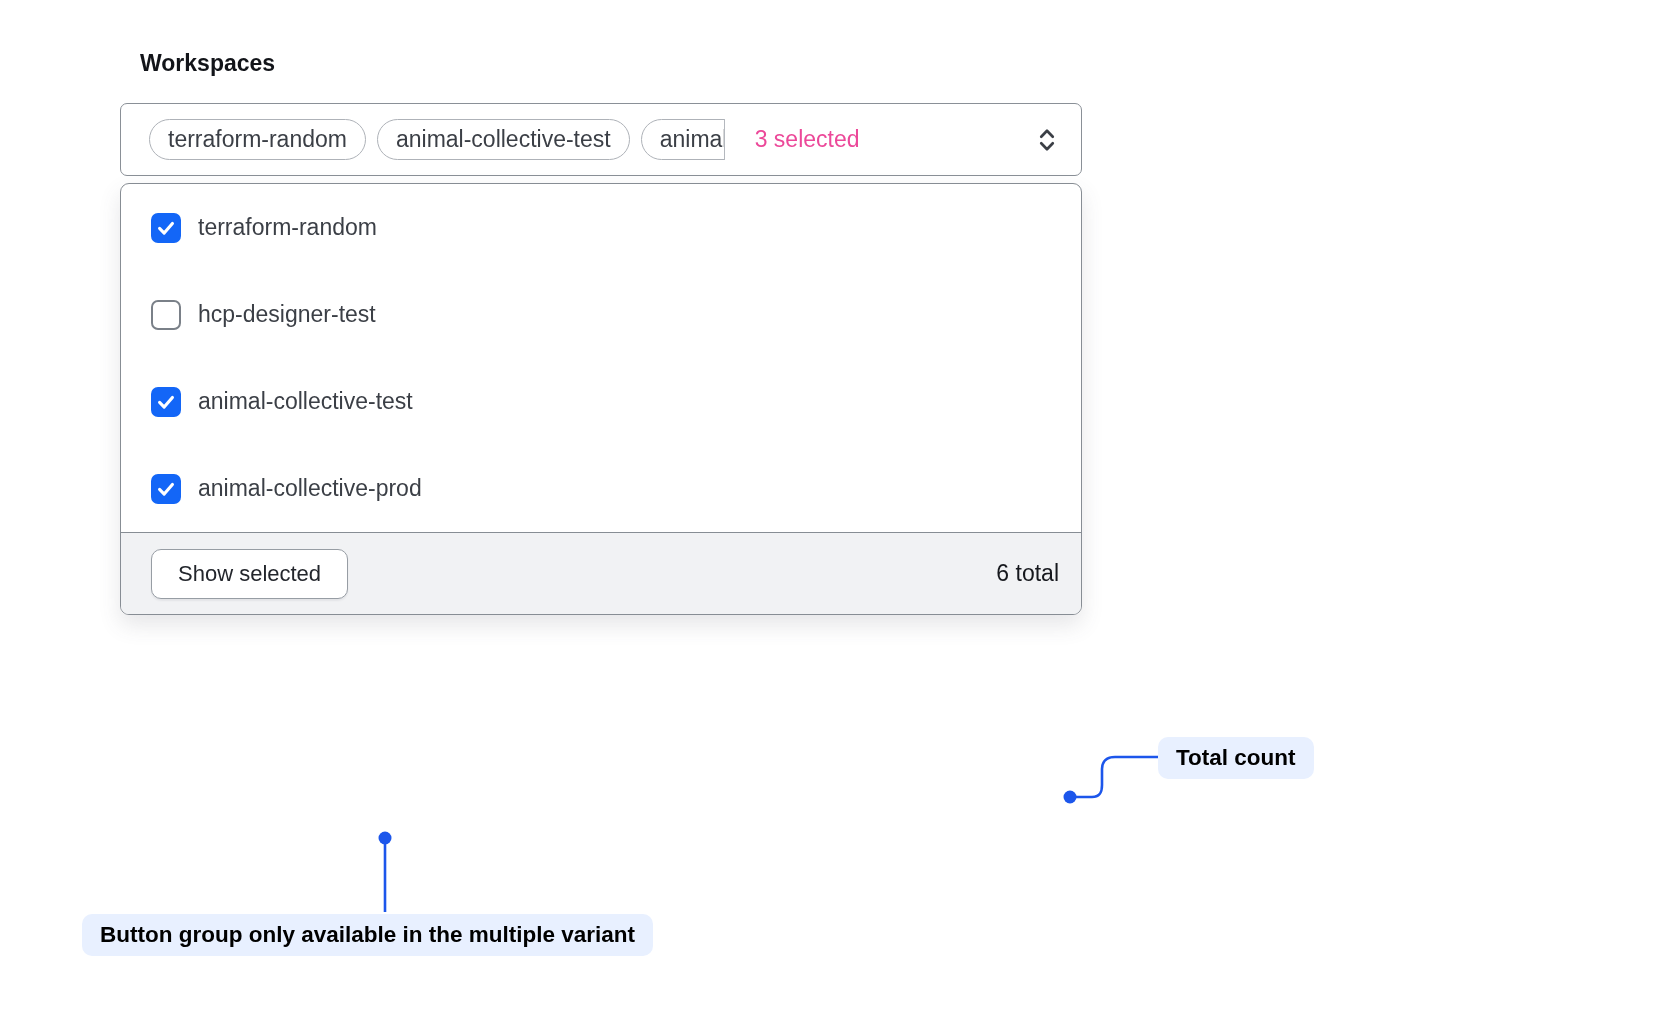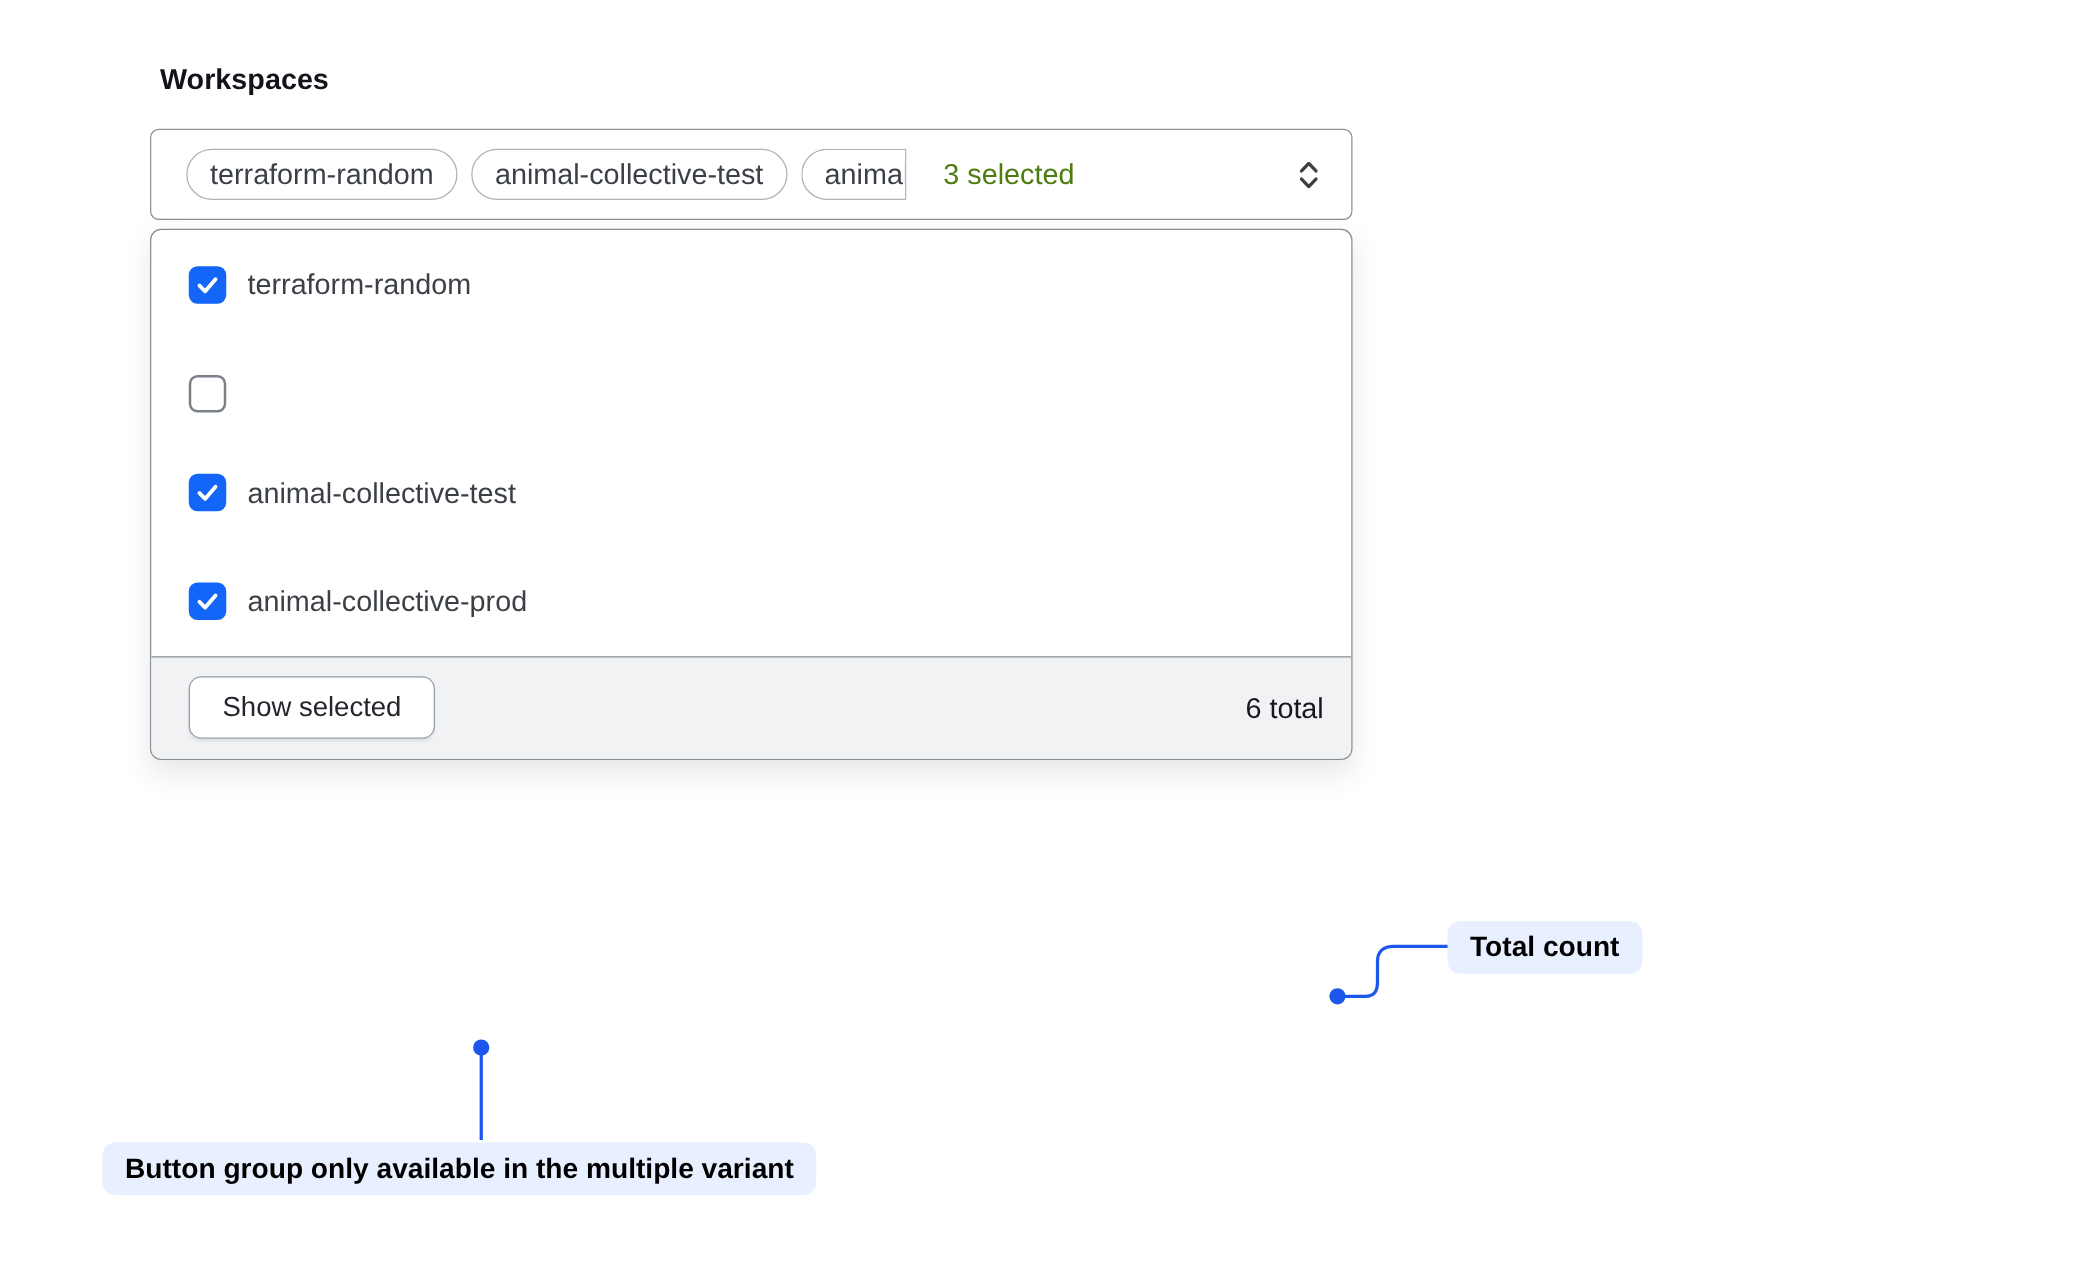--- a/index.html
+++ b/index.html
@@ -2,21 +2,21 @@
 <html><head>
 <meta charset="utf-8">
 <style>
   * { margin: 0; padding: 0; box-sizing: border-box; }
   html, body { width: 1672px; height: 1024px; background: #ffffff; overflow: hidden; }
   body { font-family: "Liberation Sans", "DejaVu Sans", sans-serif; color: #3b3f46; }
   .stage { position: relative; width: 1672px; height: 1024px; }
 
   
   .field-label {
-    position: absolute; left: 128px; top: 50px;
+    position: absolute; left: 140px; top: 50px;
     font-size: 23px; font-weight: 700; color: #121419;
   }
 
   
   .trigger {
     position: absolute; left: 120px; top: 103px; width: 962px; height: 73px;
     background: #fff; border: 1.5px solid #8a9097; border-radius: 7px;
     display: flex; align-items: center; padding: 0 20px 0 28px; cursor: pointer;
   }
   .tag {
@@ -24,21 +24,21 @@
     height: 41px; padding: 0 18px; margin-right: 11px;
     border: 1px solid #aeb2b8; border-radius: 21px; background: #fff;
     font-size: 23px; color: #3b3f46;
   }
   .tag-clip {
     width: 84px; height: 41px; overflow: hidden; flex: 0 0 auto;
     border-right: 1px solid #b4b8be;
   }
   .tag-clip .tag { margin-right: 0; }
   .count-summary {
-    margin-left: 30px; font-size: 23px; color: #4d7c0f; white-space: nowrap;
+    margin-left: 30px; font-size: 23px; color: #ec4899; white-space: nowrap;
   }
   .chevrons { margin-left: auto; display: flex; align-items: center; }
 
   
   .panel {
     position: absolute; left: 120px; top: 183px; width: 962px;
     background: #fff; border: 1.5px solid #878d94; border-radius: 9px;
     box-shadow: 0 10px 22px rgba(75, 80, 92, 0.14);
     overflow: hidden;
   }
@@ -118,20 +118,21 @@
         </span>
         <span class="option-label">terraform-random</span>
       </li>
 
       <li class="option">
         <span class="checkbox">
           <svg class="check" width="22" height="22" viewBox="0 0 24 24" fill="none">
             <path d="M5 12.5 L10 17.5 L19 7" stroke="#ffffff" stroke-width="3.4" stroke-linecap="round" stroke-linejoin="round"></path>
           </svg>
         </span>
+        <span class="option-label">hcp-designer-test</span>
       </li>
 
 
       <li class="option">
         <span class="checkbox checked">
           <svg class="check" width="22" height="22" viewBox="0 0 24 24" fill="none">
             <path d="M5 12.5 L10 17.5 L19 7" stroke="#ffffff" stroke-width="3.4" stroke-linecap="round" stroke-linejoin="round"></path>
           </svg>
         </span>
         <span class="option-label">animal-collective-test</span>

